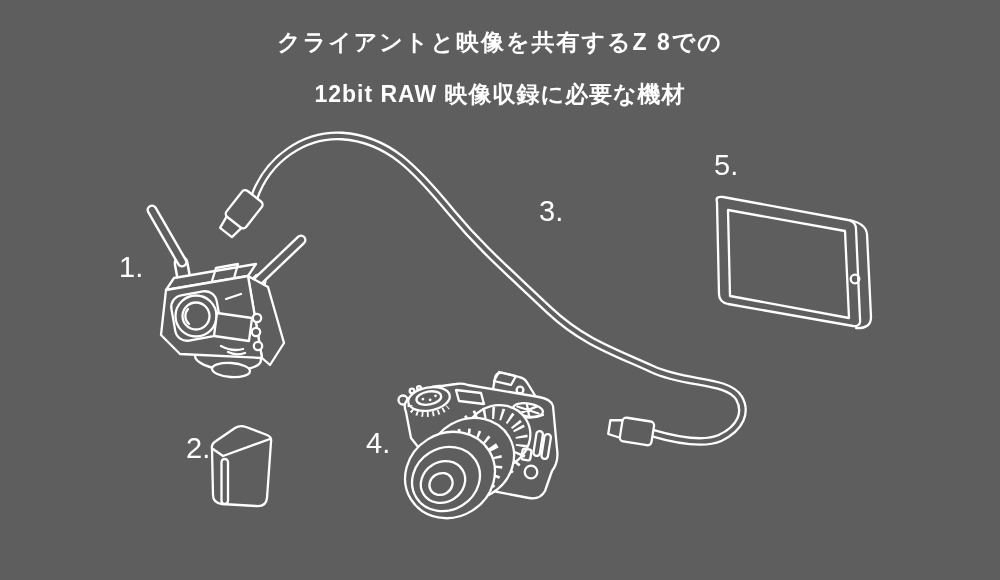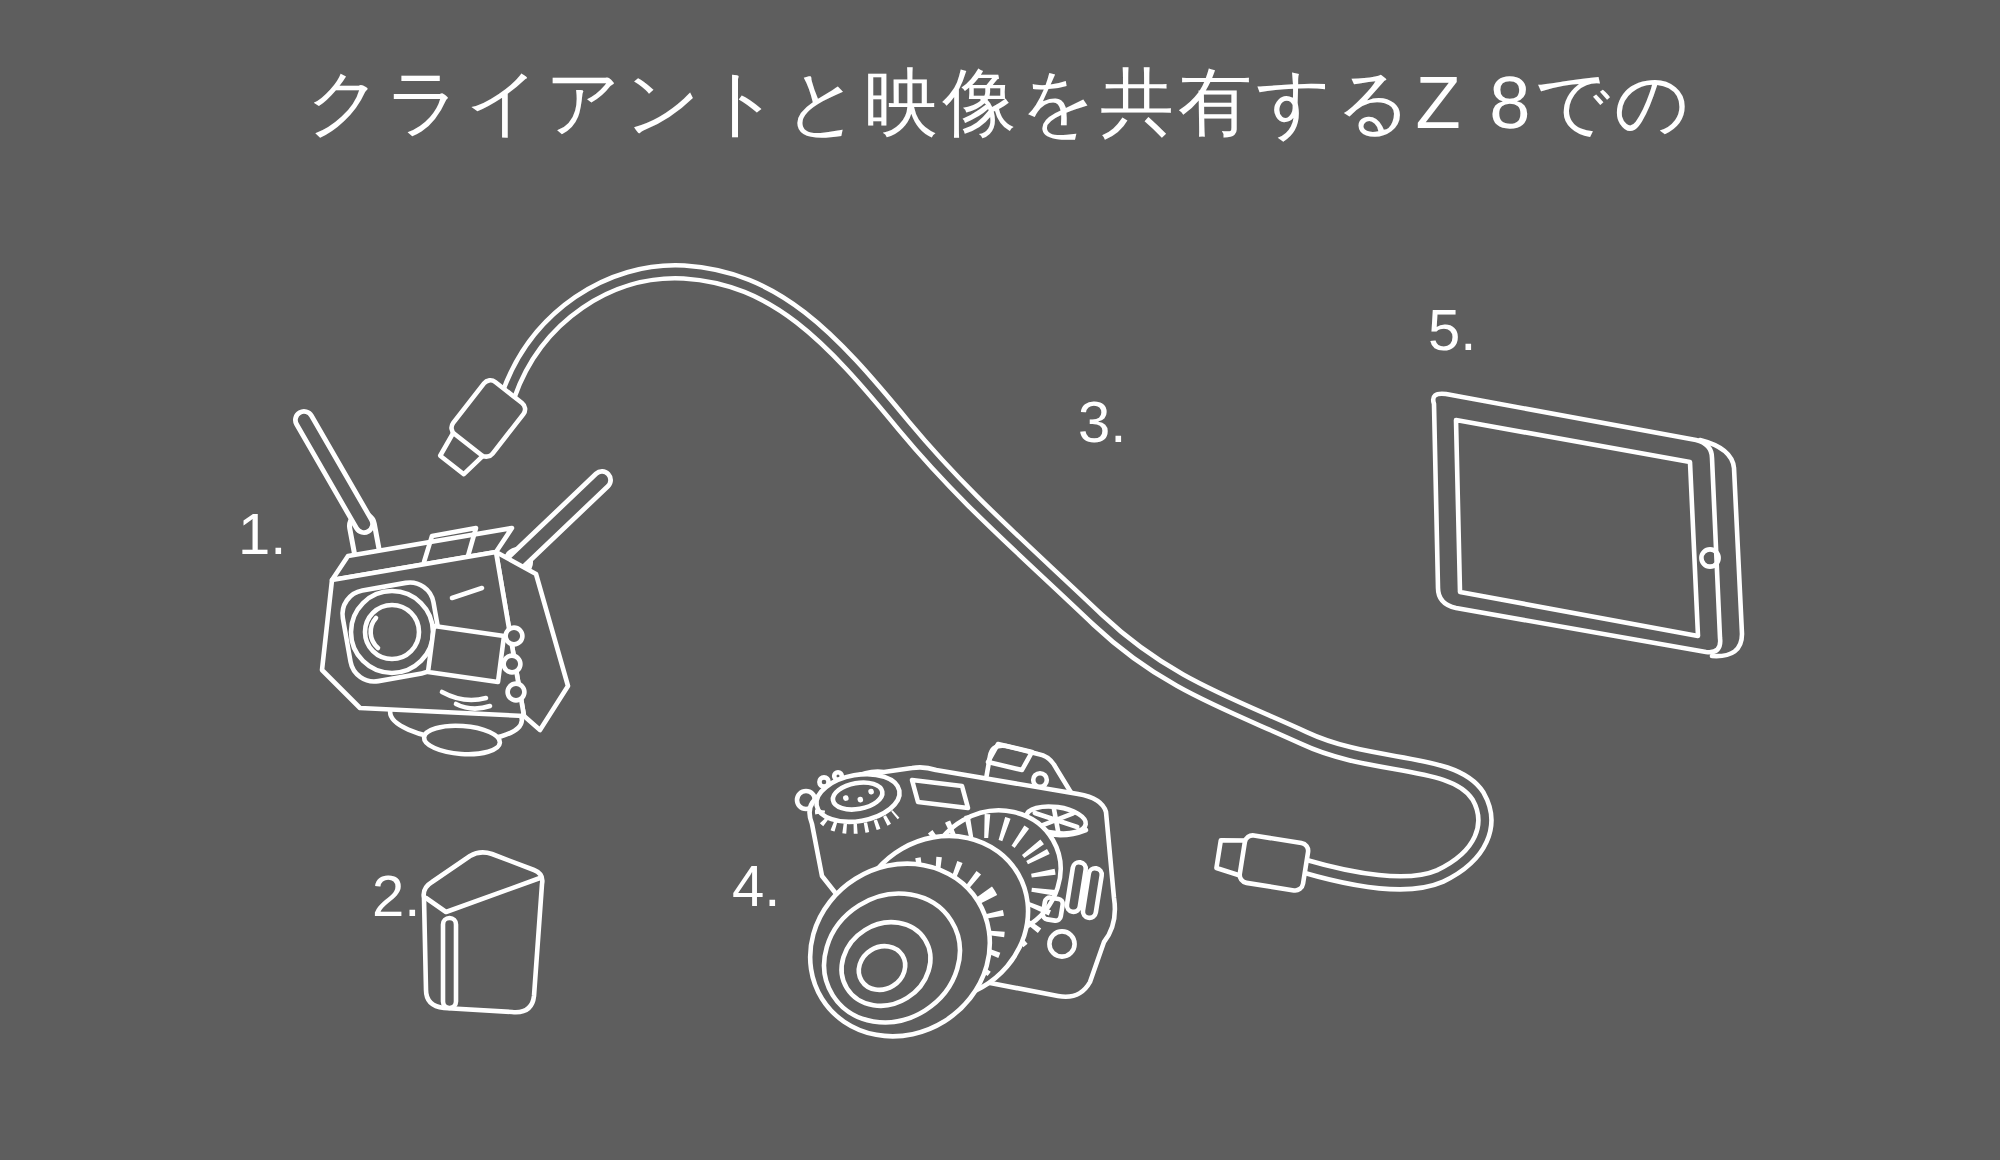--- a/index.html
+++ b/index.html
@@ -3,21 +3,21 @@
 <meta charset="utf-8">
 <style>
   html,body{margin:0;padding:0;background:#444;}
   .stage{
     position:relative; width:1000px; height:580px; overflow:hidden;
     background:#5E5E5E;
     font-family:"Liberation Sans", sans-serif;
   }
   .title-line{
     position:absolute; left:0; right:0; text-align:center;
-    color:#FFFFFF; font-size:37px; font-weight:400;
+    color:#FFFFFF; font-size:23px; font-weight:700;
   }
   #title1{ top:27px; letter-spacing:2px; }
   #title2{ top:79px; letter-spacing:1px; }
   svg{ position:absolute; left:0; top:0; }
   
   .ln{ fill:none; stroke:#FFFFFF; stroke-width:2.3; stroke-linejoin:round; stroke-linecap:round; }
   .fl{ fill:#5E5E5E; stroke:#FFFFFF; stroke-width:2.3; stroke-linejoin:round; stroke-linecap:round; }
   .co{ fill:none; stroke:#FFFFFF; stroke-width:8.8; stroke-linecap:round; }
   .ci{ fill:none; stroke:#5E5E5E; stroke-width:4.2; stroke-linecap:round; }
   .ao{ fill:none; stroke:#FFFFFF; stroke-width:11; stroke-linecap:round; }
@@ -29,20 +29,21 @@
   .kn{ fill:none; stroke:#FFFFFF; stroke-width:5; stroke-dasharray:1.8 3.6; }
   .num{ fill:#FFFFFF; font-family:"Liberation Sans",sans-serif; font-size:29px; }
   .dot{ fill:#FFFFFF; stroke:none; }
 </style>
 </head>
 <body>
 
 <div class="stage">
 
   <div class="title-line" id="title1">クライアントと映像を共有するZ 8での</div>
+  <div class="title-line" id="title2">12bit RAW 映像収録に必要な機材</div>
 
   <svg width="1000" height="580" viewBox="0 0 1000 580">
 
     <g>
       <path class="co" d="M 254,198 C 268,158 305,134 342,136 C 388,139 415,168 452,213 C 482,249 508,271 549,310 C 583,342 615,352 652,369 C 686,385 727,379 739,398 C 747,412 741,428 720,438 C 704,445 676,440 652,433"></path>
       <path class="ci" d="M 254,198 C 268,158 305,134 342,136 C 388,139 415,168 452,213 C 482,249 508,271 549,310 C 583,342 615,352 652,369 C 686,385 727,379 739,398 C 747,412 741,428 720,438 C 704,445 676,440 652,433"></path>
 
       <g transform="translate(242,212) rotate(38)">
         <path class="fl" d="M -9.5,12 L -7.5,26 L 7.5,26 L 9.5,12 Z"></path>
         <rect class="fl" x="-12.5" y="-20" width="25" height="33" rx="4"></rect>

